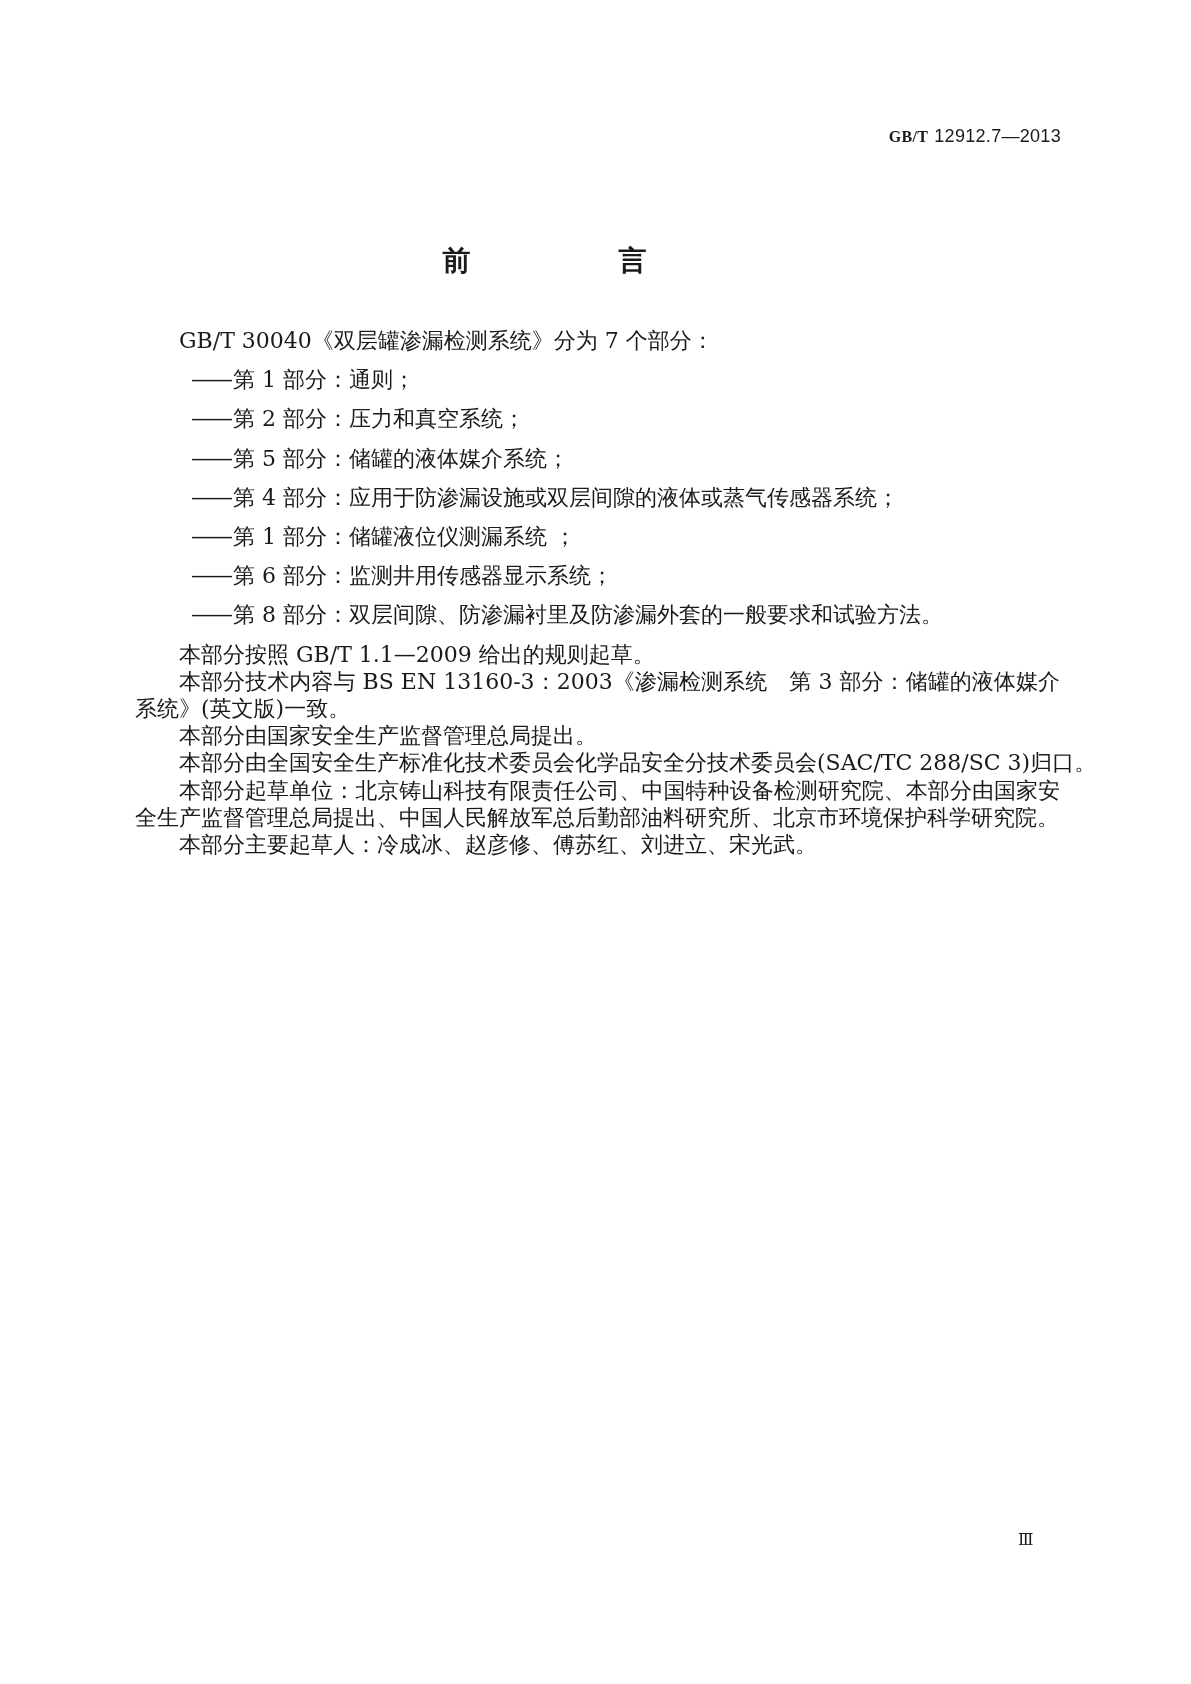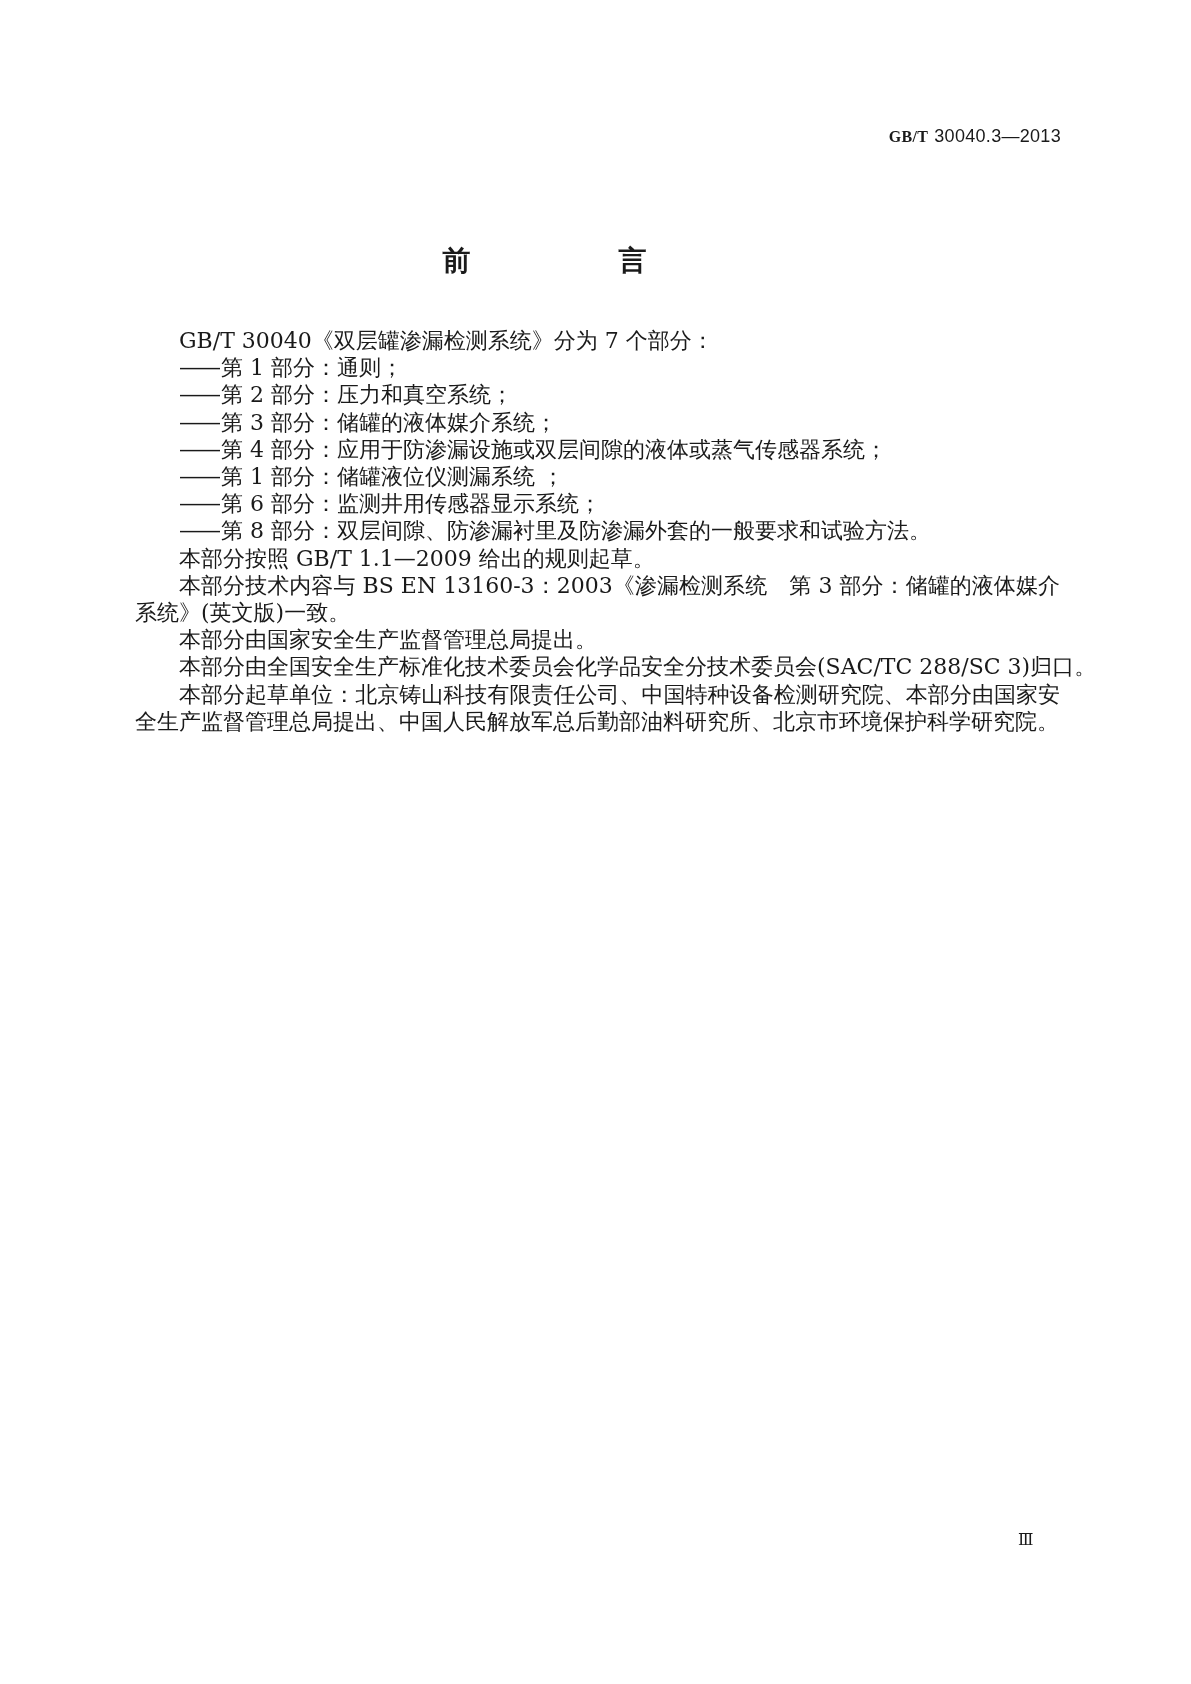--- a/index.html
+++ b/index.html
@@ -57,59 +57,60 @@
     .para {
       margin: 0;
       text-indent: 2em;
       text-align: justify;
       white-space: normal;
     }
     .para.nowrap {
       white-space: nowrap;
     }
     .list-item {
-      margin: 0;
+      margin: 12px;
       text-indent: 2em;
       white-space: nowrap;
     }
     .dash {
       letter-spacing: -2px;
       margin-right: 2px;
     }
     .page-number {
       position: absolute;
       top: 1530px;
       left: 1018px;
       font-family: "Liberation Serif", "DejaVu Serif", serif;
       font-size: 16px;
       letter-spacing: -1px;
     }
   </style>
 </head>
 <body>
 
 <div class="std-number">
-  <span class="prefix">GB/T</span><span class="num">30040.3—2013</span>
+  <span class="prefix">GB/T</span><span class="num">12912.7—2013</span>
 </div>
 
 <h1 class="page-title">前　言</h1>
 
 <div class="content">
   <p class="para nowrap">GB/T 30040《双层罐渗漏检测系统》分为 7 个部分：</p>
 
   <div>
     <p class="list-item"><span class="dash">——</span><span>第 1 部分：通则；</span></p>
     <p class="list-item"><span class="dash">——</span><span>第 2 部分：压力和真空系统；</span></p>
-    <p class="list-item"><span class="dash">——</span><span>第 3 部分：储罐的液体媒介系统；</span></p>
+    <p class="list-item"><span class="dash">——</span><span>第 5 部分：储罐的液体媒介系统；</span></p>
     <p class="list-item"><span class="dash">——</span><span>第 4 部分：应用于防渗漏设施或双层间隙的液体或蒸气传感器系统；</span></p>
     <p class="list-item"><span class="dash">——</span><span>第 1 部分：储罐液位仪测漏系统 ；</span></p>
     <p class="list-item"><span class="dash">——</span><span>第 6 部分：监测井用传感器显示系统；</span></p>
     <p class="list-item"><span class="dash">——</span><span>第 8 部分：双层间隙、防渗漏衬里及防渗漏外套的一般要求和试验方法。</span></p>
   </div>
 
   <p class="para nowrap">本部分按照 GB/T 1.1—2009 给出的规则起草。</p>
   <p class="para">本部分技术内容与 BS EN 13160-3：2003《渗漏检测系统　第 3 部分：储罐的液体媒介系统》(英文版)一致。</p>
   <p class="para nowrap">本部分由国家安全生产监督管理总局提出。</p>
   <p class="para nowrap">本部分由全国安全生产标准化技术委员会化学品安全分技术委员会(SAC/TC 288/SC 3)归口。</p>
   <p class="para">本部分起草单位：北京铸山科技有限责任公司、中国特种设备检测研究院、本部分由国家安全生产监督管理总局提出、中国人民解放军总后勤部油料研究所、北京市环境保护科学研究院。</p>
+  <p class="para nowrap">本部分主要起草人：冷成冰、赵彦修、傅苏红、刘进立、宋光武。</p>
 </div>
 
 <div class="page-number">Ⅲ</div>
 
 </body></html>

